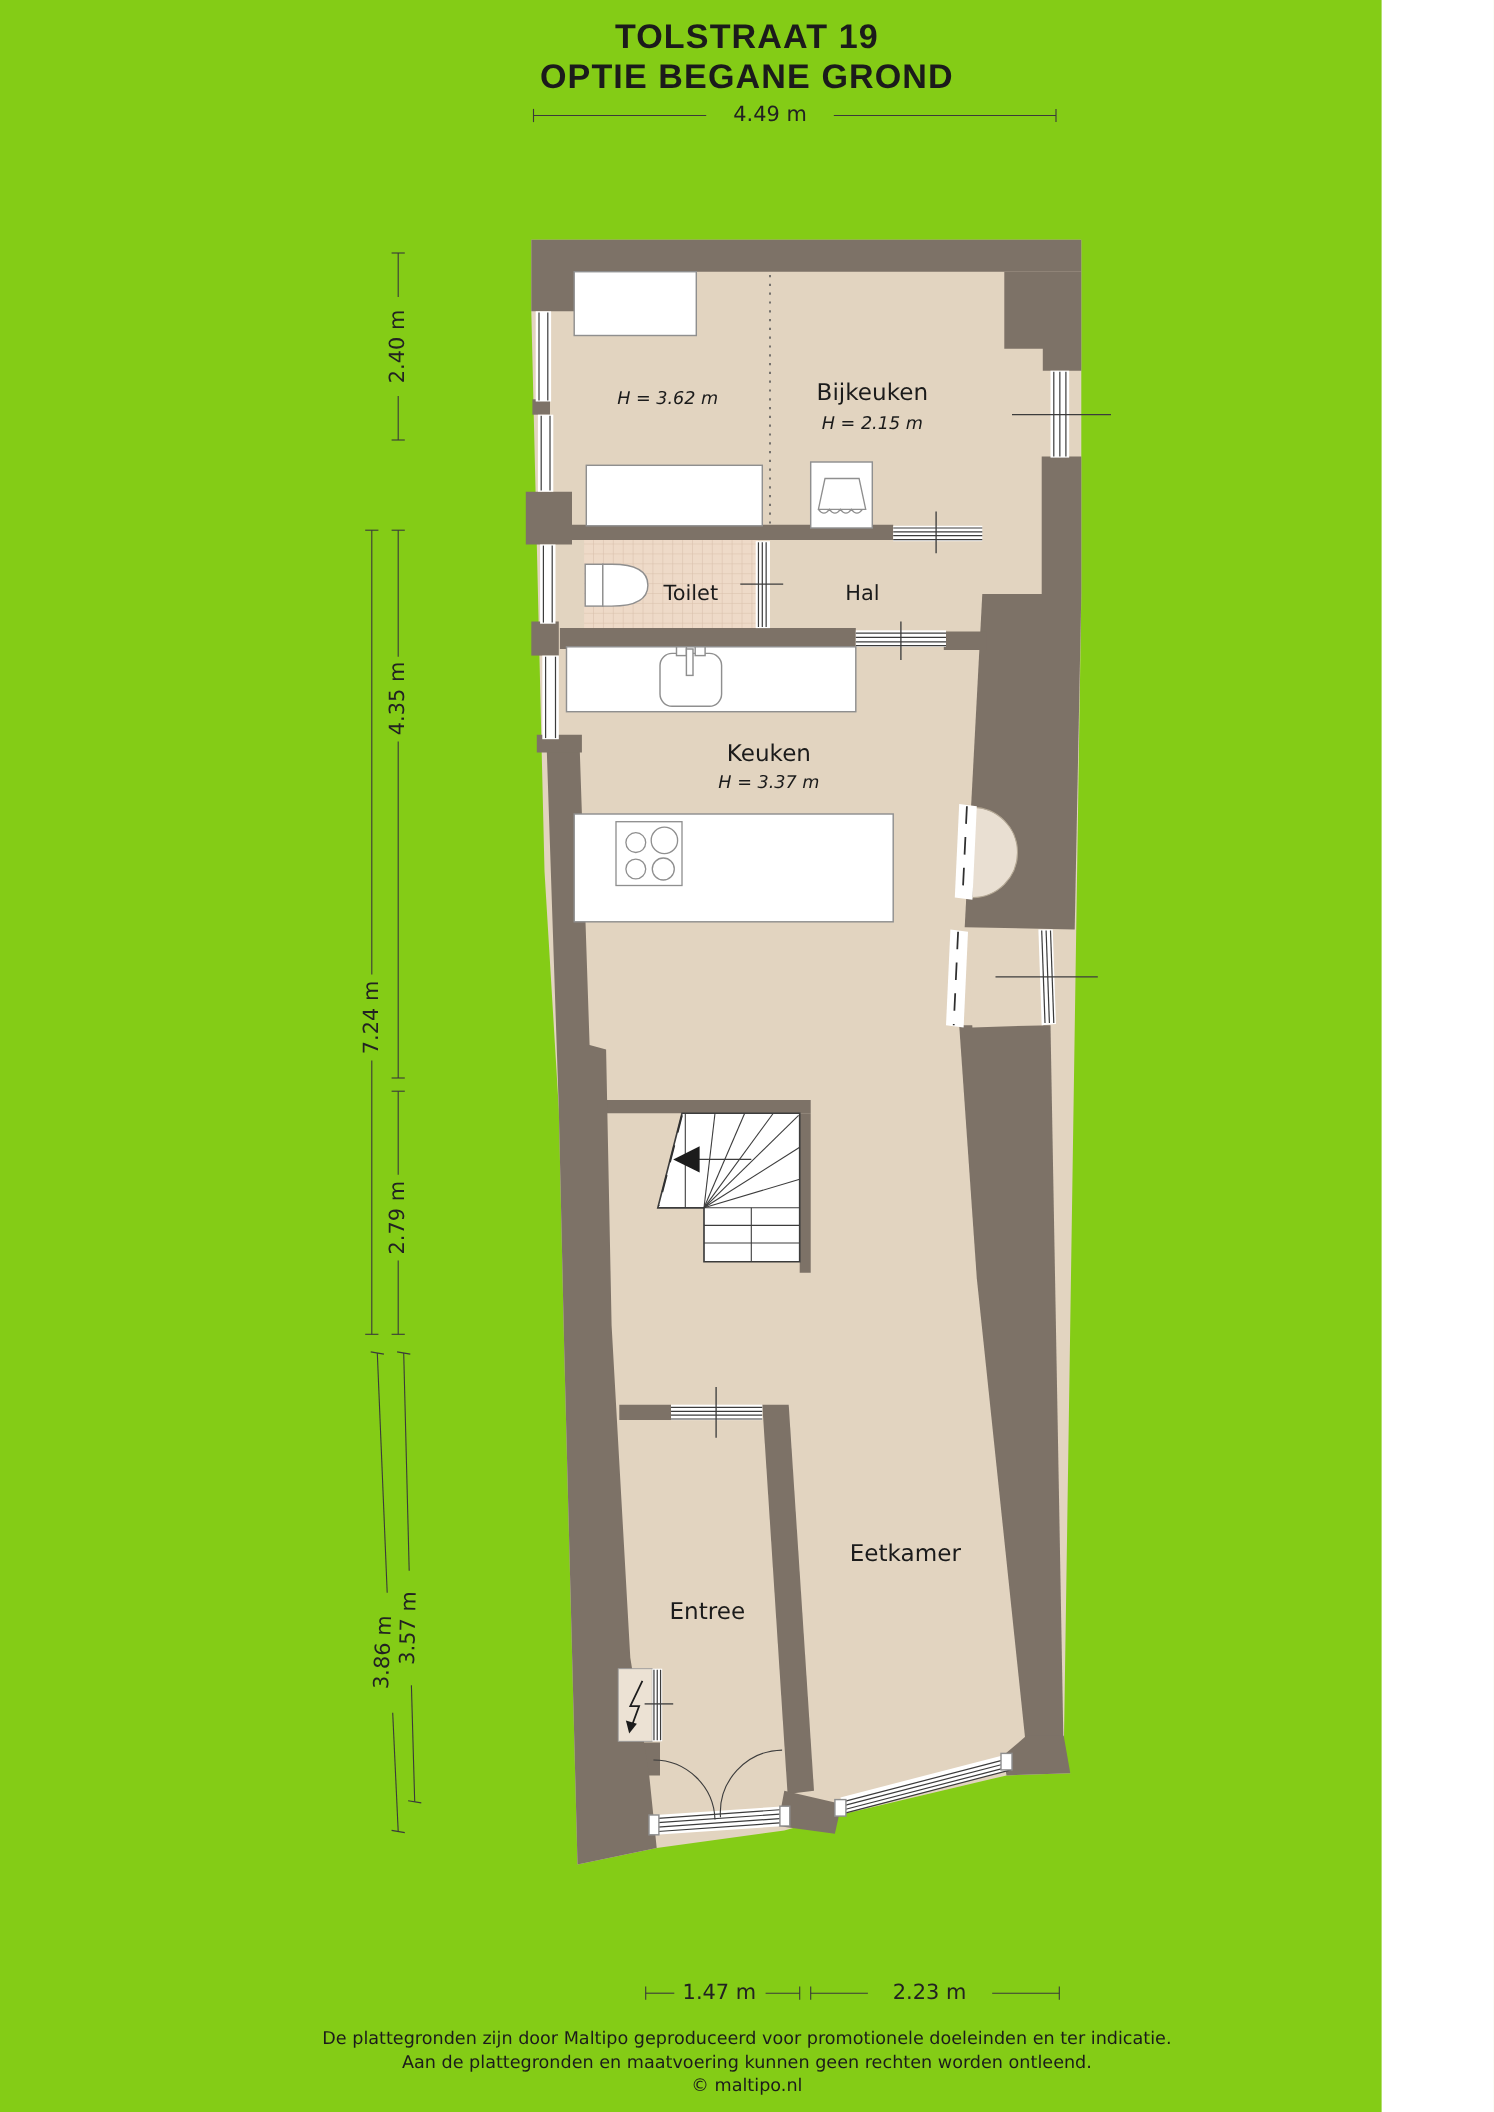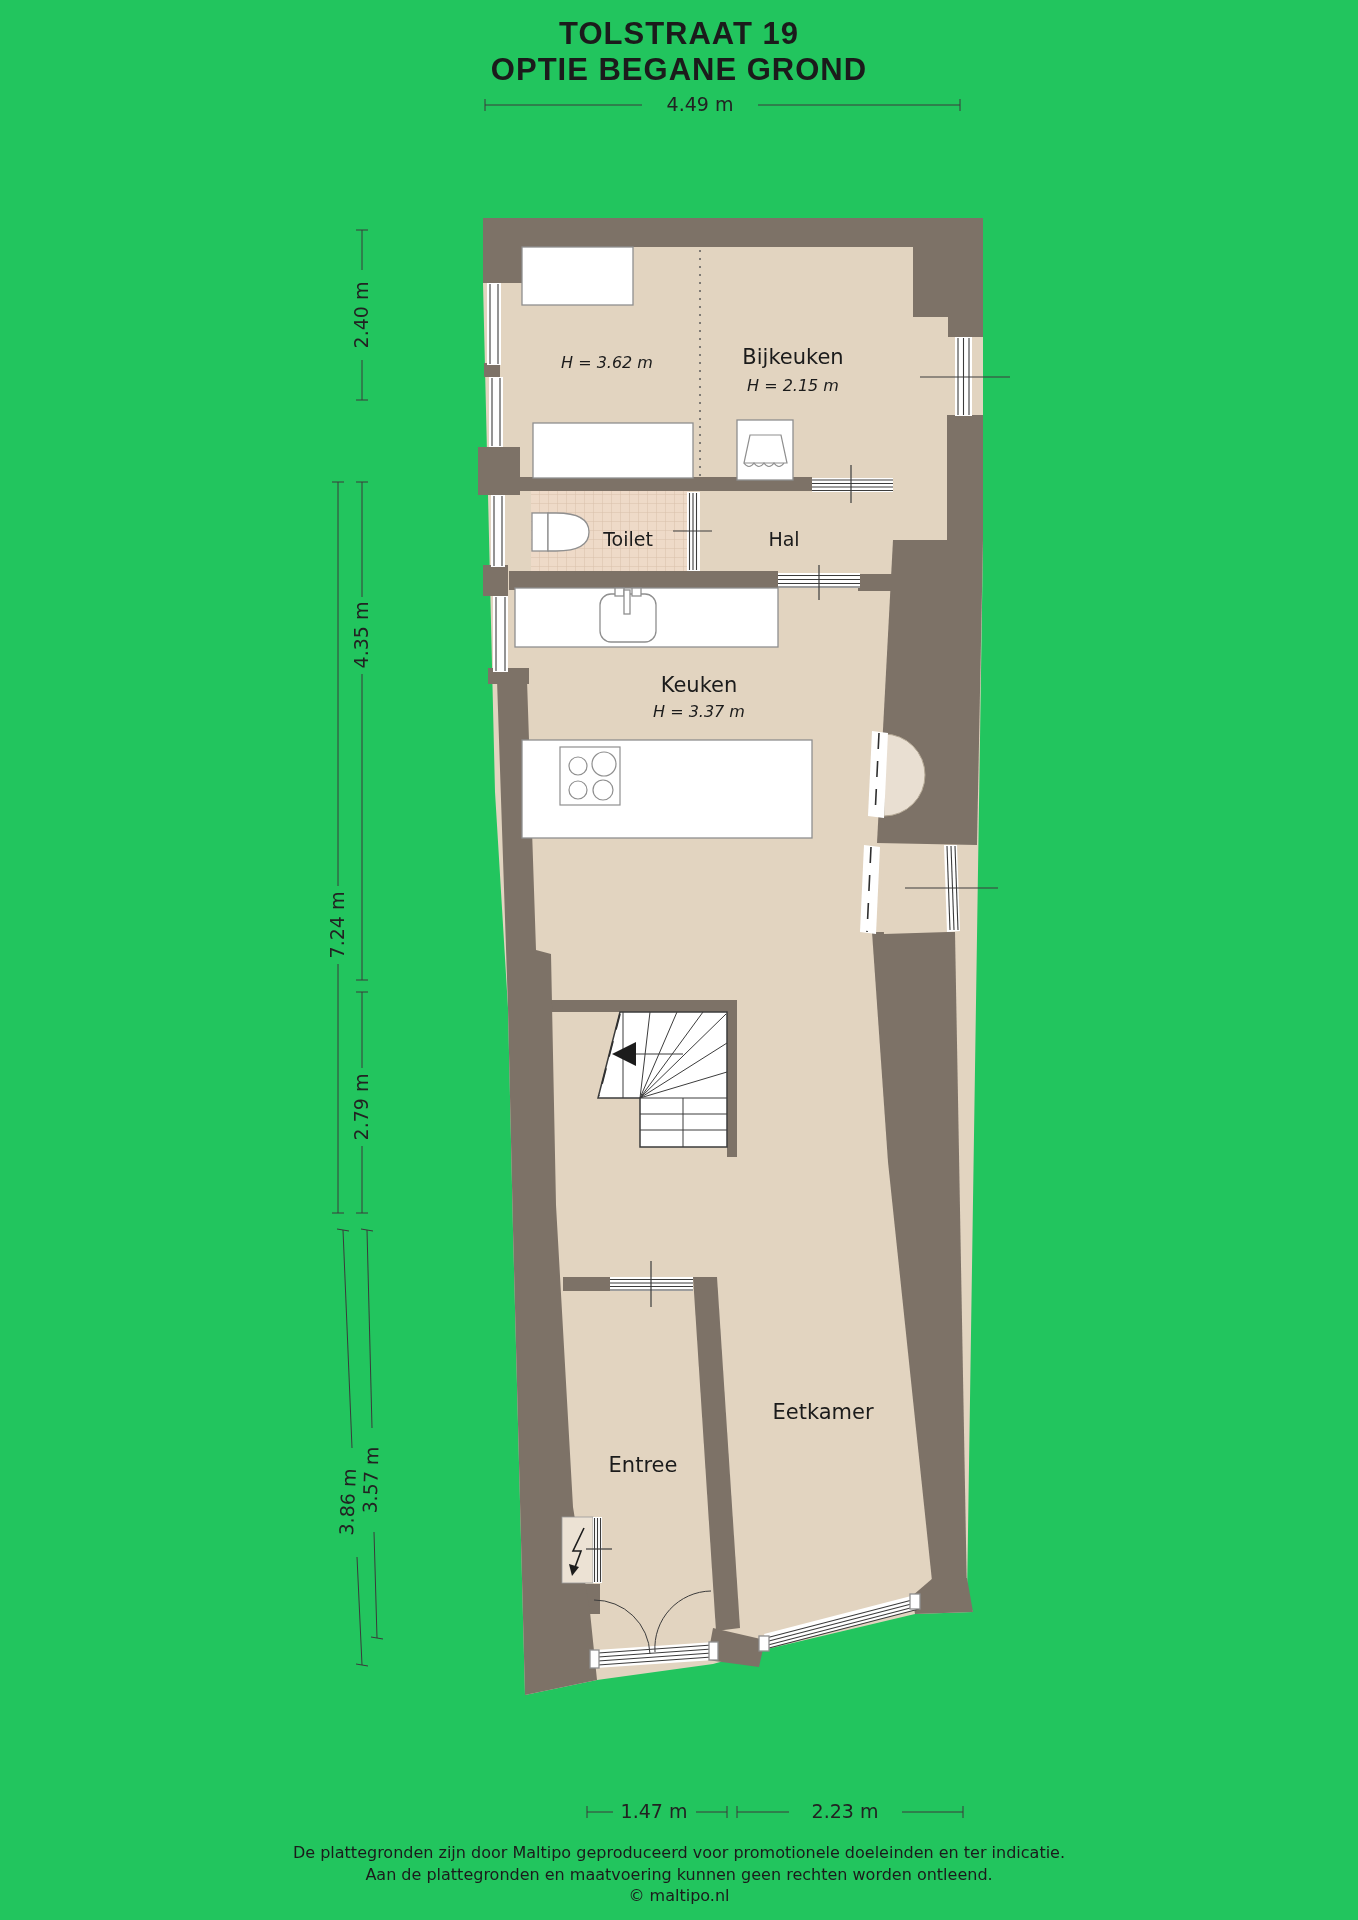--- a/index.html
+++ b/index.html
@@ -1,16 +1,16 @@
 <!DOCTYPE html>
 <html><head>
 <meta charset="utf-8">
 <style>
   html,body{margin:0;padding:0;background:#ffffff;}
-  .page{position:relative;width:1358px;height:1920px;background:#22c55e;overflow:hidden;}
+  .page{position:relative;width:1256px;height:1920px;background:#84cc16;overflow:hidden;}
   svg{position:absolute;left:0;top:0;}
   text{font-family:"DejaVu Sans",sans-serif;fill:#1b1b1b;}
   .title-text{font-family:"Liberation Sans",sans-serif;font-weight:bold;font-size:31px;letter-spacing:1px;}
   .room-label{font-size:21px;}
   .h-label{font-size:16px;font-style:italic;}
   .dim-label{font-size:19px;fill:#222;}
   .footer-text{font-size:16px;}
   .wall{fill:#7d7267;stroke:none;}
   .floor{fill:#e2d4c0;stroke:none;}
   .tilebase{fill:#eedac8;}

